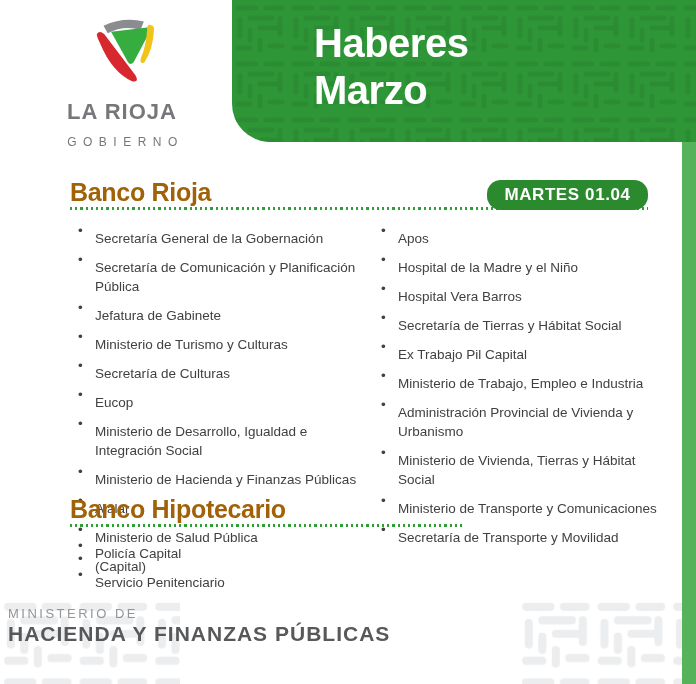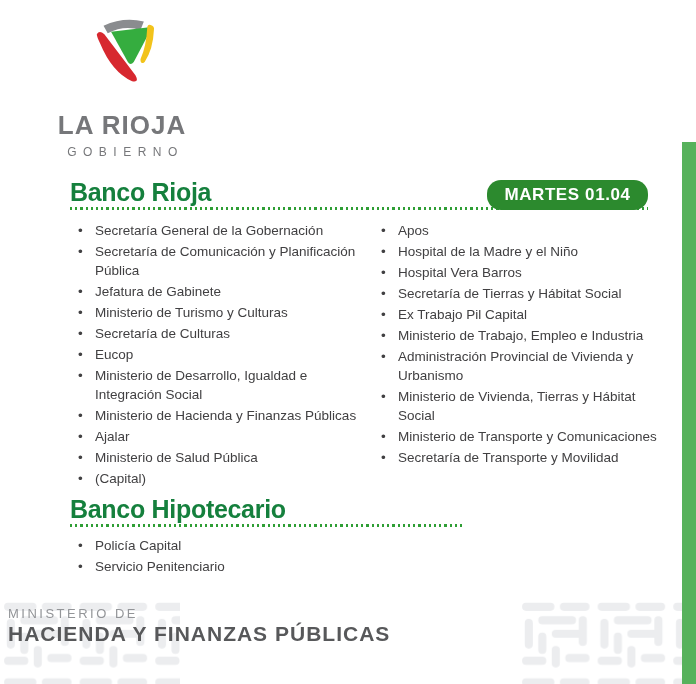--- a/index.html
+++ b/index.html
@@ -12,43 +12,43 @@
   .header-pattern{position:absolute;left:0;top:0;}
   .title{position:absolute;left:82px;top:20px;color:#ffffff;font-weight:bold;
          font-size:40px;line-height:47px;letter-spacing:-0.5px;}
 
   
   .strip{position:absolute;right:0;top:142px;width:14px;height:542px;background:#57B25C;z-index:3;}
 
   
   .logo{position:absolute;left:38px;top:14px;width:168px;text-align:center;}
   .logo-mark{display:block;margin:0 auto;}
-  .brand-name{font-size:26px;font-weight:bold;color:#76777A;letter-spacing:1px;margin-top:12px;text-align:center;}
-  .brand-sub{font-size:12px;color:#76777A;letter-spacing:6.5px;margin-top:4px;padding-left:7px;}
-
-  
-  .sec-title{position:absolute;left:70px;font-size:25px;font-weight:bold;color:#15803d;letter-spacing:-0.3px;}
+  .brand-name{font-size:22px;font-weight:bold;color:#76777A;letter-spacing:1px;margin-top:1px;text-align:center;}
+  .brand-sub{font-size:12px;color:#76777A;letter-spacing:6.5px;margin-top:10px;padding-left:7px;}
+
+  
+  .sec-title{position:absolute;left:70px;font-size:25px;font-weight:bold;color:#a16207;letter-spacing:-0.3px;}
   #sec1-title{top:178px;}
   #sec2-title{top:495px;text-align:center;}
   .dotted{position:absolute;left:70px;height:3px;
           background:repeating-linear-gradient(90deg,#2F9E35 0 2.2px,transparent 2.2px 5.2px);}
   #dotted1{top:207px;width:578px;}
   #dotted2{top:524px;width:395px;}
   .badge{position:absolute;left:487px;top:180px;width:161px;height:30px;background:#2C8A2E;
          color:#fff;display:flex;align-items:center;justify-content:center;
          font-weight:bold;font-size:17px;letter-spacing:0.6px;z-index:2;border-radius:14px;}
 
   
   .columns{position:absolute;left:70px;top:221px;width:592px;display:flex;}
   .col-left{width:303px;flex:none;}
   .col-right{flex:1;}
   ul.blist{list-style:none;margin:0;padding:0;}
   .item{display:flex;padding-left:8px;margin-bottom:2px;font-size:13.5px;line-height:19px;color:#414042;}
   .dot{width:17px;flex:none;color:#414042;}
-  .txt{flex:1;}
+  .txt{flex:1;margin-top:8px;}
   .h-list{position:absolute;left:70px;top:536px;width:400px;}
 
   
   .footer{position:absolute;left:0;right:0;top:606px;text-align:left;z-index:2;padding-left:8px;}
   .f1{font-size:13px;letter-spacing:2.5px;color:#939598;}
   .f2{font-size:21px;font-weight:bold;color:#57585A;letter-spacing:1px;margin-top:1px;}
 
   
   .corner{position:absolute;bottom:0;z-index:1;}
   .corner-left{left:0;}
@@ -67,20 +67,29 @@
         </g>
       </pattern>
       <pattern id="mazeGray" width="56" height="56" patternUnits="userSpaceOnUse" patternTransform="scale(1.35)">
         <g fill="none" stroke="#ECEDEF" stroke-width="6" stroke-linecap="round">
           <path d="M6 8 H24 M34 8 H50 M8 20 V36 M18 18 H40 M48 18 V34 M28 28 H46 M28 40 V50 M6 48 H18 M38 46 H50 M18 30 V40"></path>
         </g>
       </pattern>
     </defs>
   </svg>
 
+  <div class="header">
+    <svg class="header-pattern" width="464" height="142">
+      <rect width="464" height="142" fill="url(#mazeGreen)"></rect>
+    </svg>
+    <div class="title">
+      <div>Haberes</div>
+      <div>Marzo</div>
+    </div>
+  </div>
 
   <div class="strip"></div>
 
   <div class="logo">
     <svg class="logo-mark" width="84" height="84" viewBox="0 0 100 100">
       <path d="M28 14 Q52 3 76 9 L72 19 Q52 13 33 23 Z" fill="#8A8C8F"></path>
       <path d="M37 21 L80 16 Q85 16 83 21 L64 57 Q60 62 57 57 Z" fill="#35AD3F"></path>
       <path d="M20 24 Q23 19 29 24 L66 73 Q71 82 62 80 Q38 69 24 35 Q20 27 20 24 Z" fill="#D7282F"></path>
       <path d="M84 13 Q89 14 88 19 Q87 42 77 57 Q72 61 72 54 Q79 38 80 17 Q80 12 84 13 Z" fill="#F2C31B"></path>
     </svg>

